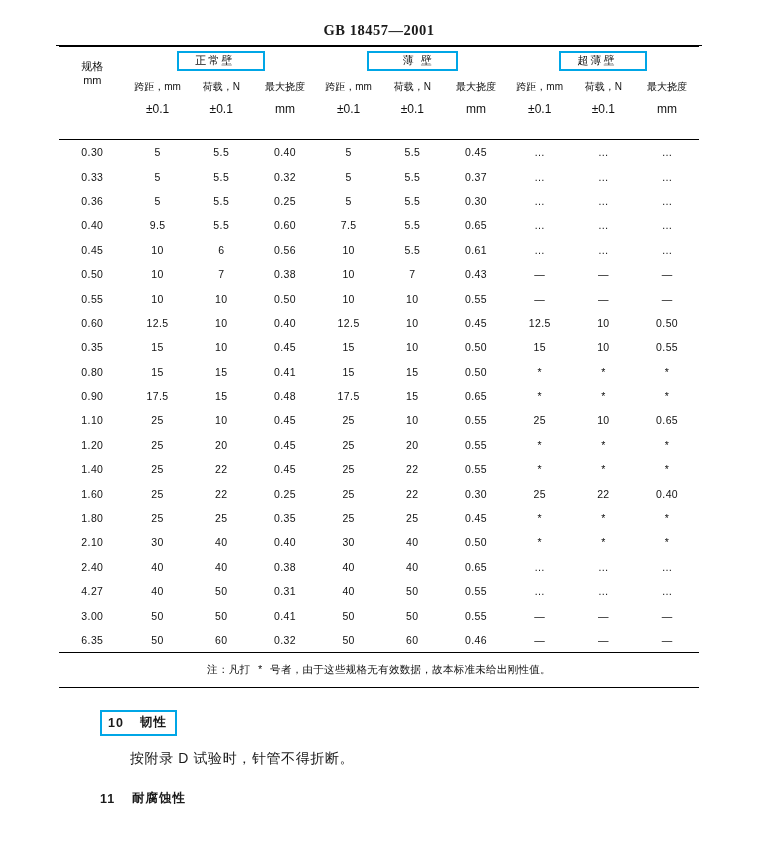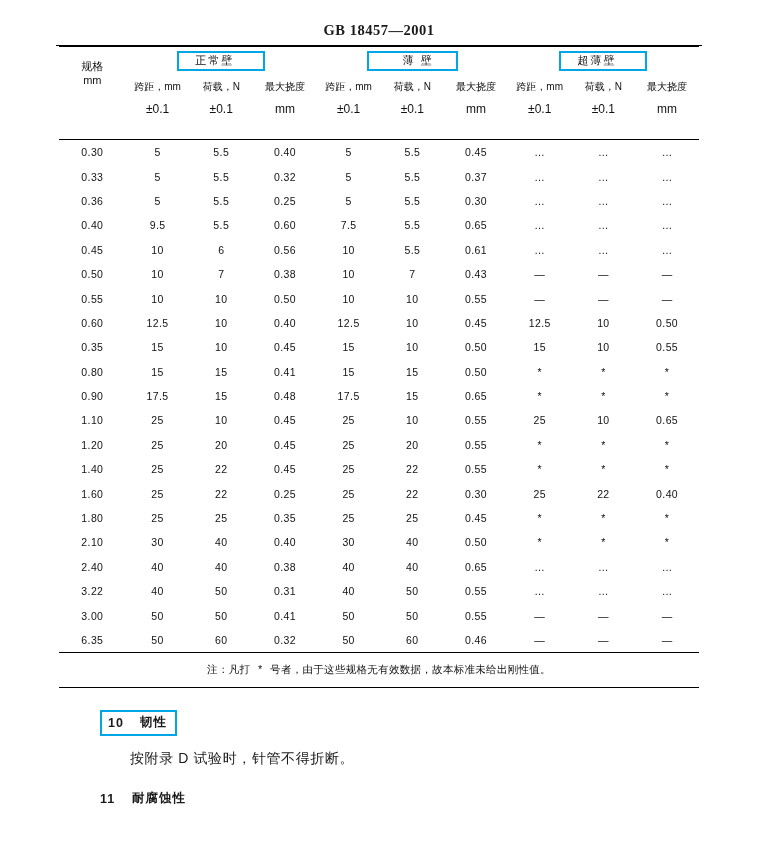--- a/index.html
+++ b/index.html
@@ -437,21 +437,21 @@
             <td class="">40</td>
             <td class="vline-r">0.38</td>
             <td class="vline-l">40</td>
             <td class="">40</td>
             <td class="vline-r">0.65</td>
             <td class="vline-l">…</td>
             <td class="">…</td>
             <td class="vline-r">…</td>
           </tr>
           <tr class="body-row">
-            <td class="vline-l">3.22</td>
+            <td class="vline-l">4.27</td>
             <td class="vline-l">40</td>
             <td class="">50</td>
             <td class="vline-r">0.31</td>
             <td class="vline-l">40</td>
             <td class="">50</td>
             <td class="vline-r">0.55</td>
             <td class="vline-l">…</td>
             <td class="">…</td>
             <td class="vline-r">…</td>
           </tr>

